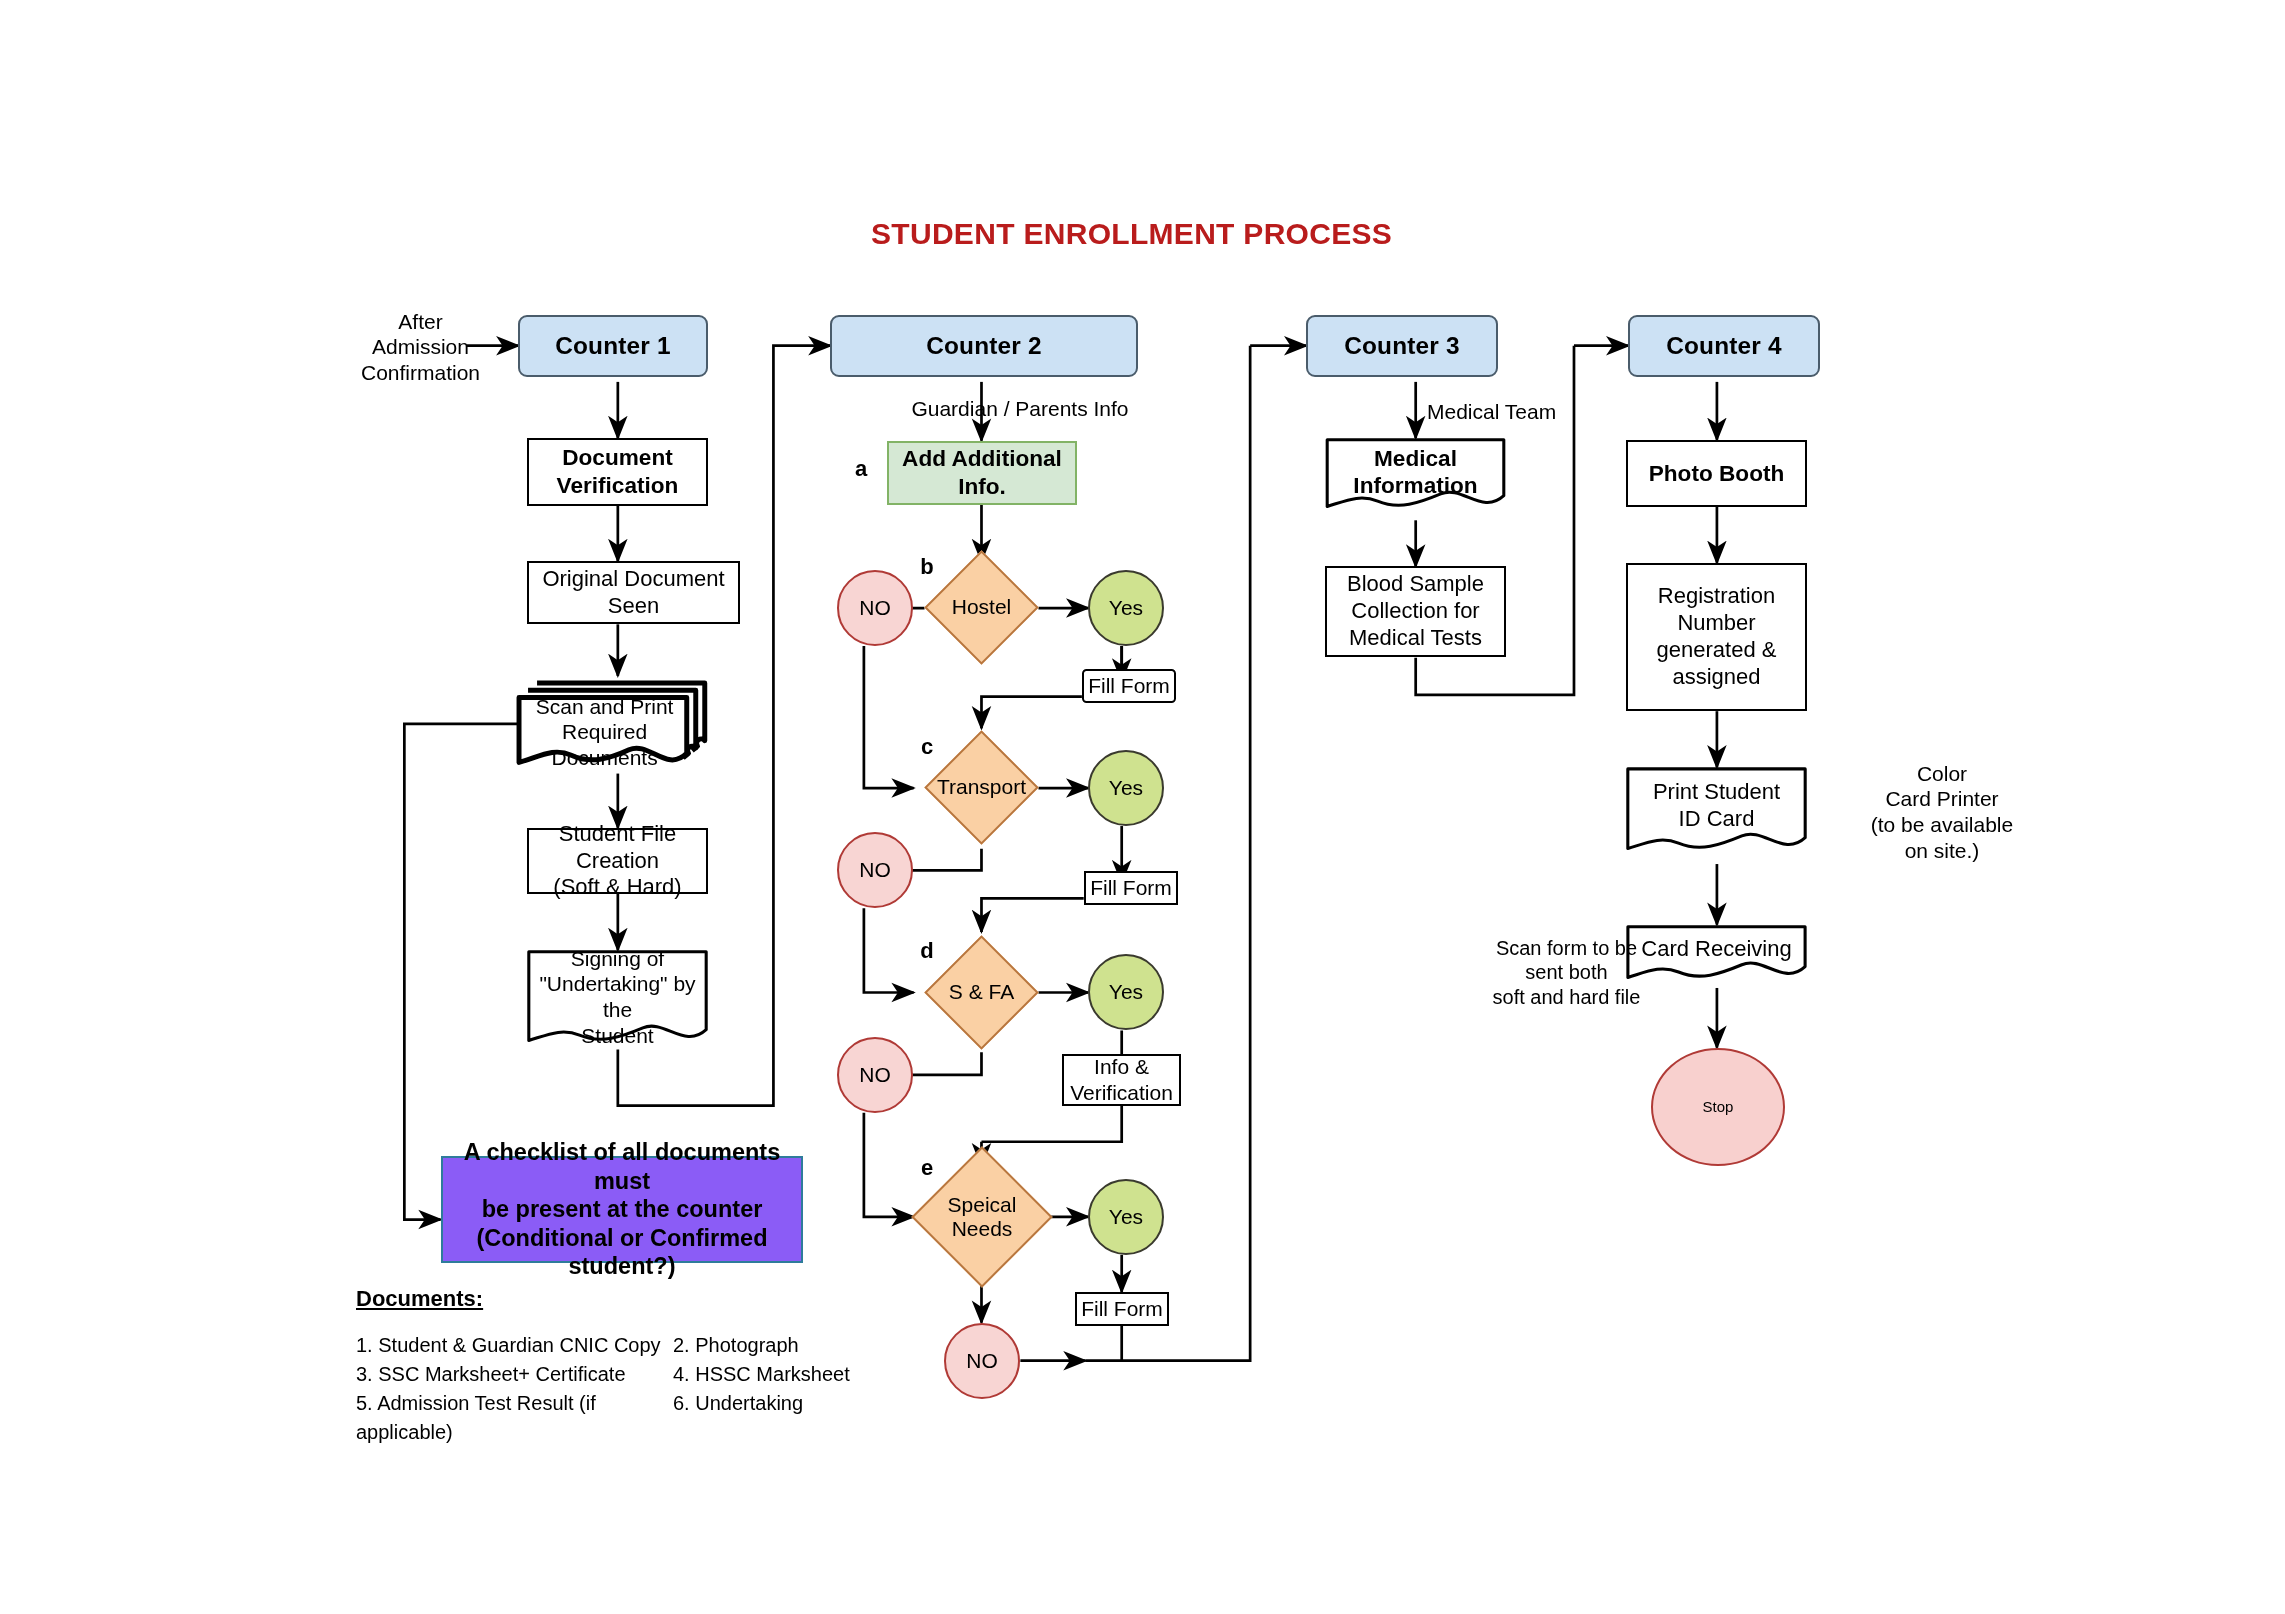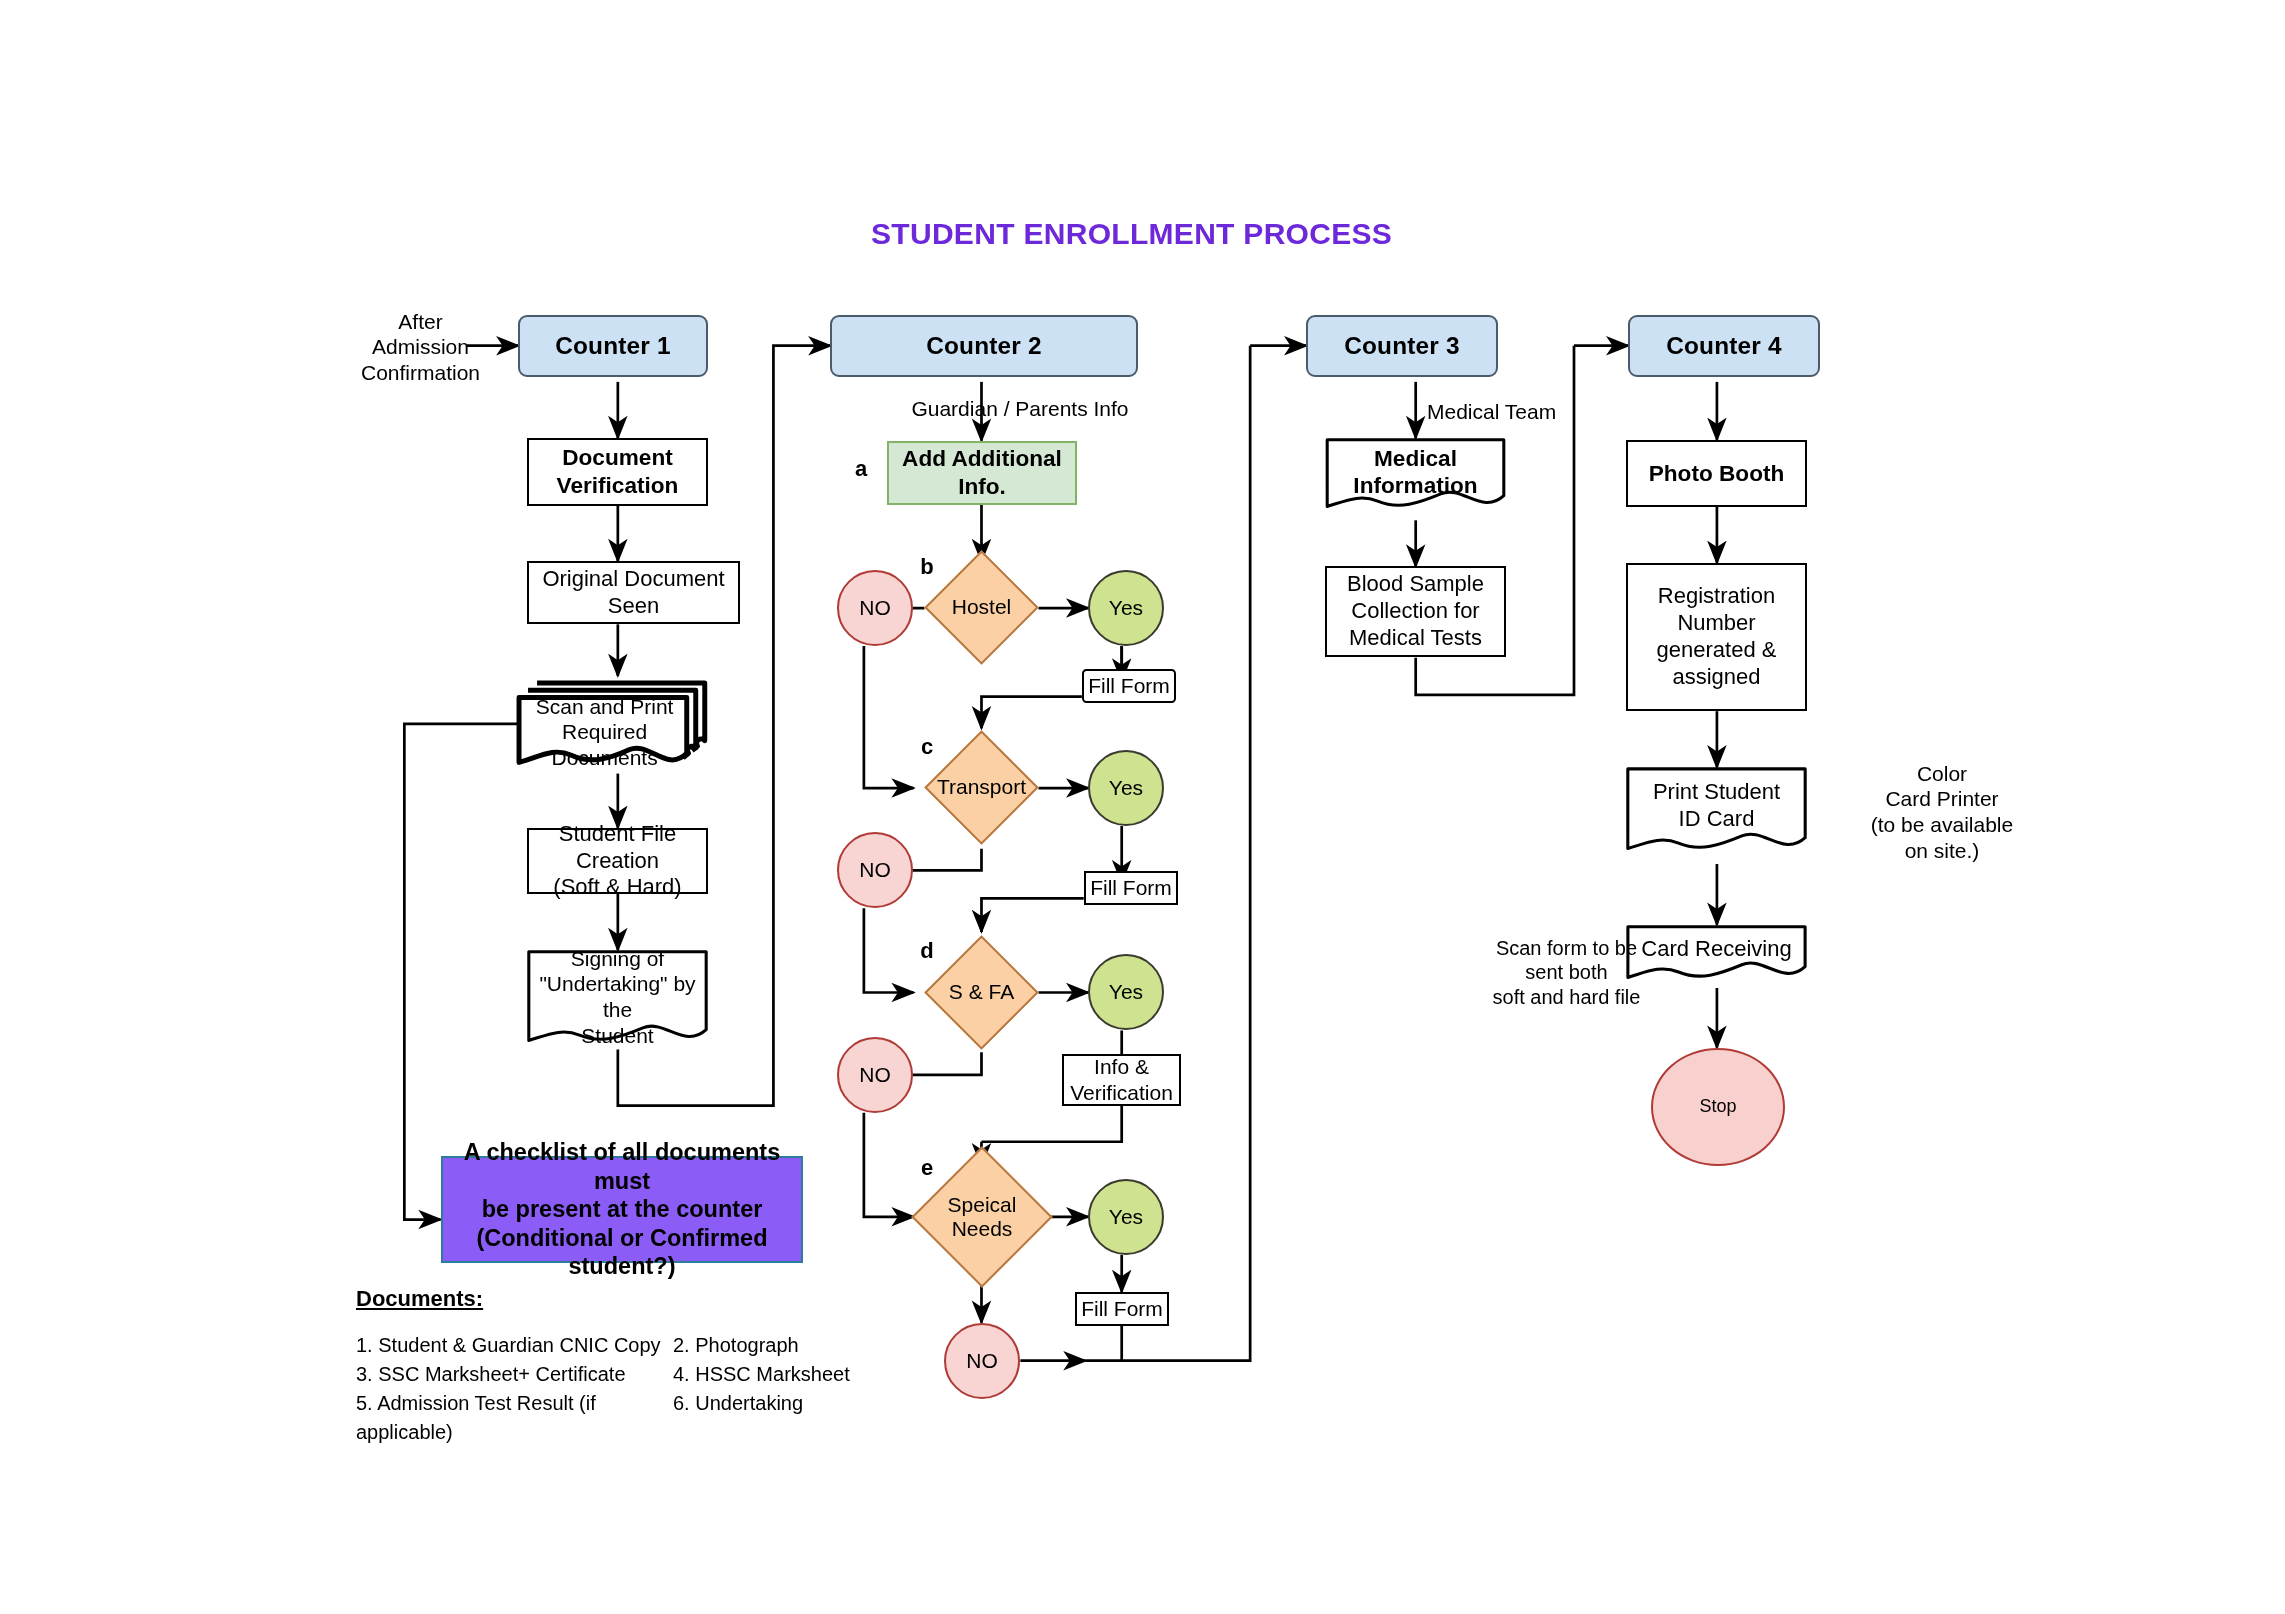--- a/index.html
+++ b/index.html
@@ -29,28 +29,28 @@
   .diamond-wrap .dm{position:absolute;left:0;top:0;width:100%;height:100%;
       background:#FAD0A4;border:2.3px solid #B8763E;
       transform:rotate(45deg);box-sizing:border-box;}
   .diamond-wrap .dlabel{position:absolute;left:0;top:0;width:100%;height:100%;
       display:flex;align-items:center;justify-content:center;text-align:center;
       font-size:21px;color:#000;line-height:1.15;}
 
   .circ{border-radius:50%;font-size:21px;}
   .circ.yes{background:#CFE28F;border:2.3px solid #3A3A2E;}
   .circ.no{background:#F8D5D3;border:2.3px solid #B03A36;}
-  .stopnode{background:#F8D0CE;border:2.3px solid #B03A36;border-radius:50%;font-size:18px;}
+  .stopnode{background:#F8D0CE;border:2.3px solid #B03A36;border-radius:50%;font-size:15px;}
 
   
   .docshape{position:absolute;}
   .docshape .dtext{position:absolute;left:0;right:0;top:0;display:flex;align-items:center;
       justify-content:center;text-align:center;color:#000;line-height:1.22;}
 
-  #title{position:absolute;font-weight:bold;font-size:30px;color:#6d28d9;
+  #title{position:absolute;font-weight:bold;font-size:30px;color:#b91c1c;
          letter-spacing:0.3px;white-space:nowrap;}
 
   #docslist{position:absolute;font-size:20px;line-height:1.45;color:#000;}
   #docslist .hd{font-weight:bold;text-decoration:underline;font-size:22px;margin-bottom:16.3px;}
   #docslist .row{display:flex;}
   #docslist .c1{width:317px;}
 </style>
 </head>
 <body>
 

